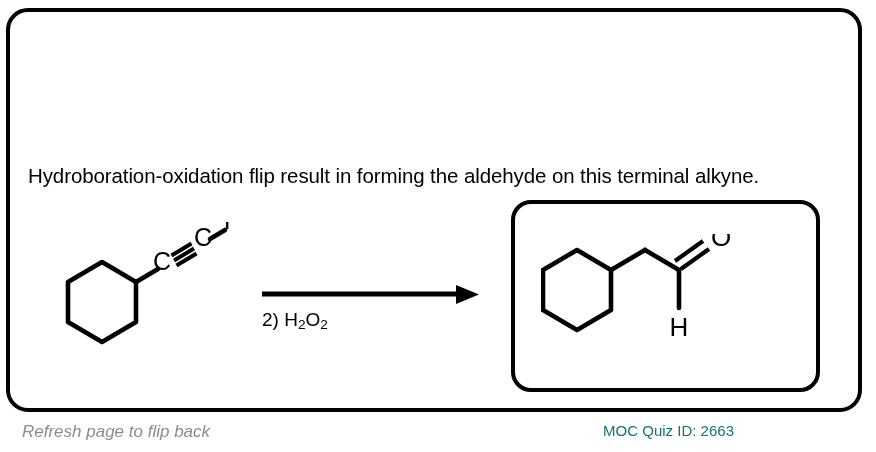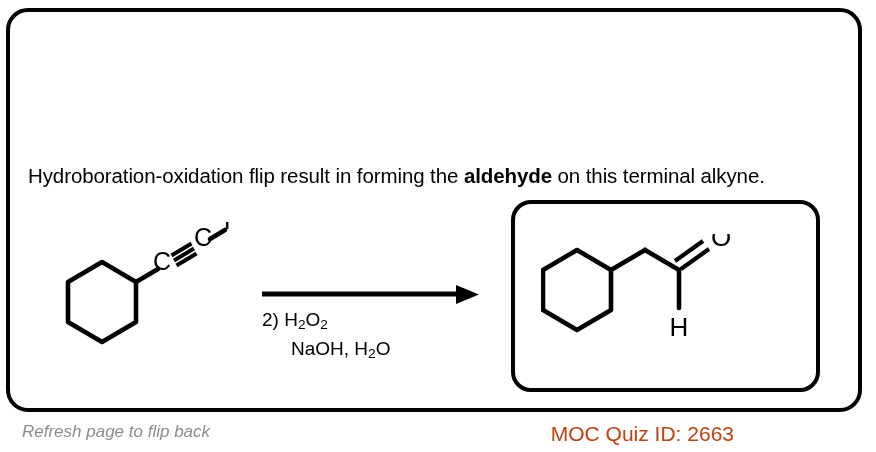--- a/index.html
+++ b/index.html
@@ -34,21 +34,21 @@
     position: absolute;
     left: 18px;
     top: 151px;
     width: 820px;
     font-size: 20.5px;
     line-height: 26px;
     letter-spacing: -0.1px;
     white-space: nowrap;
     color: #000000;
   }
-  #prompt-line b { font-weight: bold; }
+  #prompt-line b { font-weight: normal; }
 
   
   #reaction-row {
     position: absolute;
     left: 0;
     top: 185px;
     width: 856px;
     height: 205px;
   }
 
@@ -129,22 +129,22 @@
     top: 4px;
     font-size: 17px;
     font-style: italic;
     color: #8c8c8c;
     white-space: nowrap;
   }
   #quiz-id {
     position: absolute;
     right: 14px;
     top: 4px;
-    font-size: 21px;
-    color: #c2410c;
+    font-size: 15px;
+    color: #0f766e;
     white-space: nowrap;
   }
 </style>
 </head>
 <body>
 
 <div id="quiz-card">
 
   <div id="prompt-line">
     <span>Hydroboration-oxidation flip result in forming the </span><b>aldehyde</b><span> on this terminal alkyne.</span>
@@ -183,23 +183,20 @@
       <svg id="reaction-arrow" width="220" height="24" viewBox="0 0 220 24">
         <line x1="2" y1="12" x2="196" y2="12" stroke="#000000" stroke-width="5"></line>
         <polygon points="196,3 219,12.5 196,22" fill="#000000"></polygon>
       </svg>
 
       <div id="reagent-below-1">
         <span>2)</span>
         <span>H<sub>2</sub>O<sub>2</sub></span>
       </div>
 
-      <div id="reagent-below-2">
-        <span>NaOH, H<sub>2</sub>O</span>
-      </div>
     </div>
 
     <div id="product-box">
       <div id="product-structure">
         <svg class="struct-svg" width="256" height="130" viewBox="0 0 256 130">
           <g stroke="#000000" stroke-width="4.6" fill="none" stroke-linecap="round" stroke-linejoin="round">
 
             <polygon points="2,76 2,36 36,16 70,36 70,76 36,96"></polygon>
 
             <line x1="70" y1="36" x2="104" y2="16"></line>

